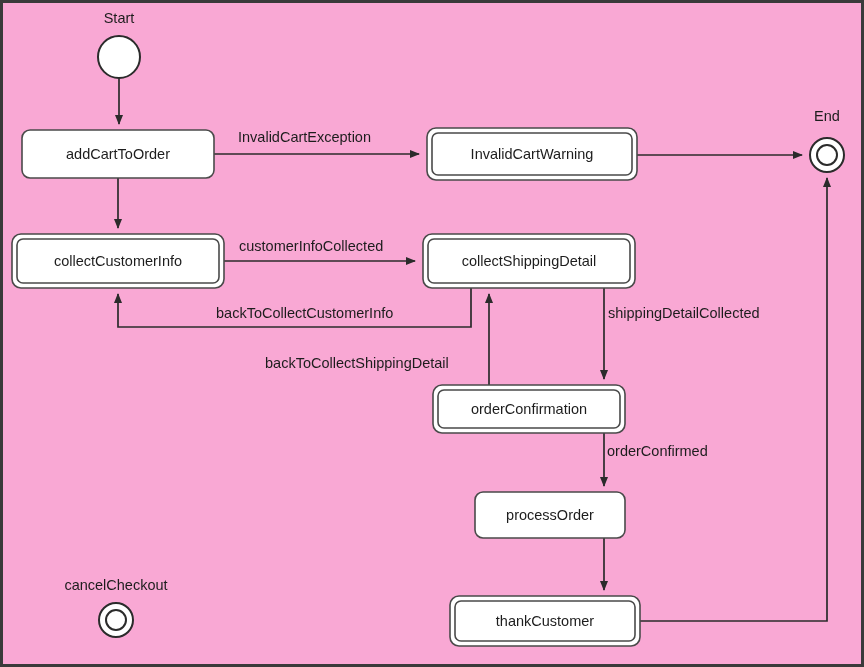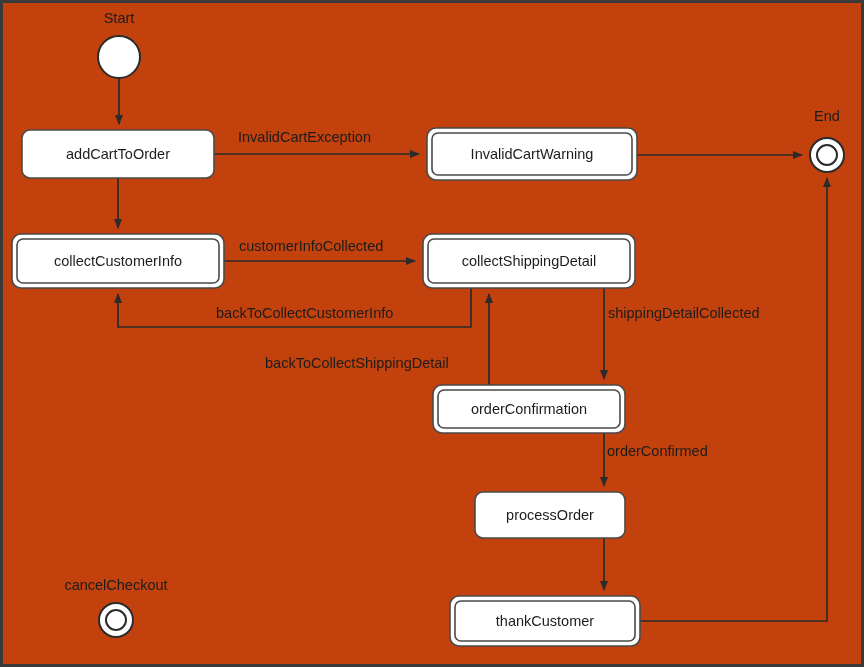--- a/index.html
+++ b/index.html
@@ -4,21 +4,21 @@
 <style>
   html, body {
     margin: 0;
     padding: 0;
     background: #ffffff;
   }
   #page {
     position: relative;
     width: 864px;
     height: 667px;
-    background: #c2410c;
+    background: #f9a8d4;
     font-family: "Liberation Sans", sans-serif;
     overflow: hidden;
   }
   #frame-border {
     position: absolute;
     left: 0; top: 0;
     width: 864px; height: 667px;
     box-sizing: border-box;
     border: 3px solid #3a3a3a;
     pointer-events: none;

